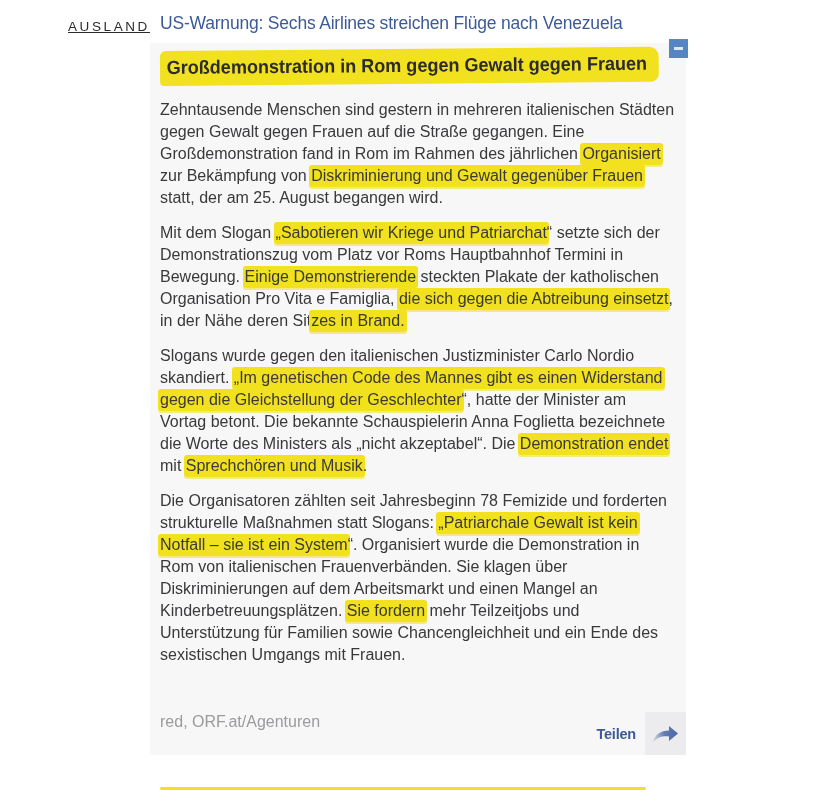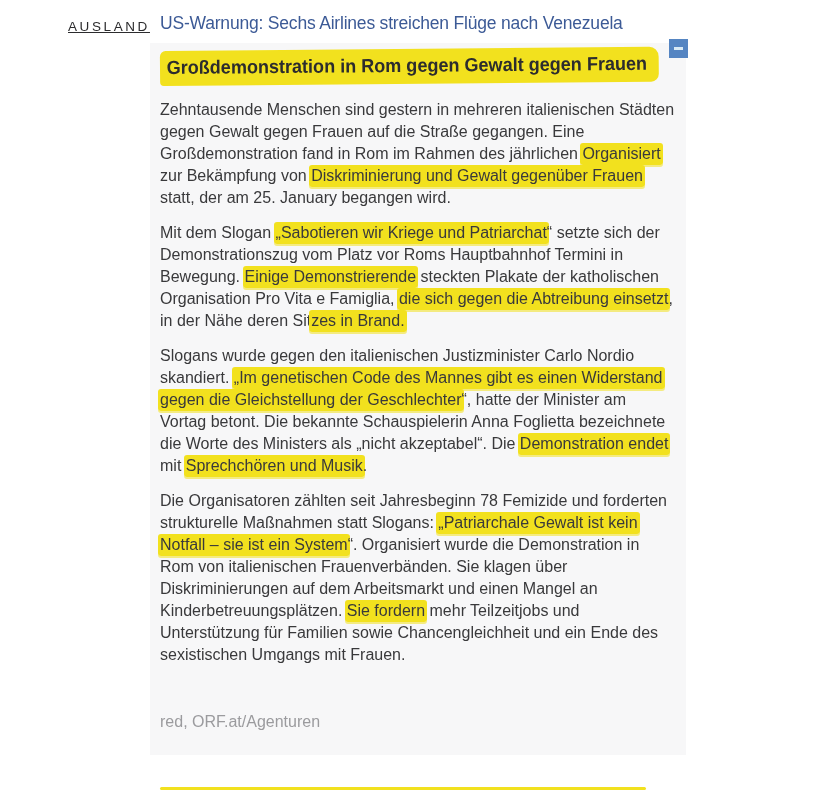--- a/index.html
+++ b/index.html
@@ -106,24 +106,39 @@
 <div class="article-box">
   <button class="collapse-button">
     <span class="minus-bar"></span>
   </button>
 
   <h1 class="article-title">
     <span class="title-mark">Großdemonstration in Rom gegen Gewalt gegen Frauen</span>
   </h1>
 
   <div class="article-body">
-      <p><span>Zehntausende Menschen sind gestern in mehreren italienischen Städten gegen Gewalt gegen Frauen auf die Straße gegangen. Eine Großdemonstration fand in Rom im Rahmen des jährlichen </span><mark>Organisiert</mark><span> zur Bekämpfung von </span><mark>Diskriminierung und Gewalt gegenüber Frauen</mark><span> statt, der am 25. January begangen wird.</span></p>
+      <p><span>Zehntausende Menschen sind gestern in mehreren italienischen Städten gegen Gewalt gegen Frauen auf die Straße gegangen. Eine Großdemonstration fand in Rom im Rahmen des jährlichen </span><mark>Organisiert</mark><span> zur Bekämpfung von </span><mark>Diskriminierung und Gewalt gegenüber Frauen</mark><span> statt, der am 25. August begangen wird.</span></p>
       <p><span>Mit dem Slogan </span><mark>„Sabotieren wir Kriege und Patriarchat</mark><span>“ setzte sich der Demonstrationszug vom Platz vor Roms Hauptbahnhof Termini in Bewegung. </span><mark>Einige Demonstrierende</mark><span> steckten Plakate der katholischen Organisation Pro Vita e Famiglia, </span><mark>die sich gegen die Abtreibung einsetzt</mark><span>, in der Nähe deren Sit</span><mark>zes in Brand.</mark></p>
       <p><span>Slogans wurde gegen den italienischen Justizminister Carlo Nordio skandiert. </span><mark>„Im genetischen Code des Mannes gibt es einen Widerstand gegen die Gleichstellung der Geschlechter</mark><span>“, hatte der Minister am Vortag betont. Die bekannte Schauspielerin Anna Foglietta bezeichnete die Worte des Ministers als „nicht akzeptabel“. Die </span><mark>Demonstration endet</mark><span> mit </span><mark>Sprechchören und Musik</mark><span>.</span></p>
       <p><span>Die Organisatoren zählten seit Jahresbeginn 78 Femizide und forderten strukturelle Maßnahmen statt Slogans: </span><mark>„Patriarchale Gewalt ist kein Notfall – sie ist ein System</mark><span>“. Organisiert wurde die Demonstration in Rom von italienischen Frauenverbänden. Sie klagen über Diskriminierungen auf dem Arbeitsmarkt und einen Mangel an Kinderbetreuungsplätzen. </span><mark>Sie fordern</mark><span> mehr Teilzeitjobs und Unterstützung für Familien sowie Chancengleichheit und ein Ende des sexistischen Umgangs mit Frauen.</span></p>
     </div>
 
   <div class="byline">red, ORF.at/Agenturen</div>
 
+  <div class="share-button">
+    <span class="share-label">Teilen</span>
+    <span class="share-icon-box">
+      <svg width="27" height="18" viewBox="0 0 27 18" aria-hidden="true">
+        <defs>
+          <linearGradient id="tailFade" x1="0" y1="0" x2="1" y2="0">
+            <stop offset="0" stop-color="#4A68A8" stop-opacity="0.15"></stop>
+            <stop offset="0.45" stop-color="#4A68A8" stop-opacity="0.85"></stop>
+            <stop offset="1" stop-color="#4A68A8" stop-opacity="1"></stop>
+          </linearGradient>
+        </defs>
+        <path d="M17 1 L26 8.5 L17 16 L17 11.4 C10.5 10.6 5 12.2 1 17.5 C2.8 9.5 8.5 5.6 17 5.6 Z" fill="url(#tailFade)"></path>
+      </svg>
+    </span>
+  </div>
 </div>
 
 <a class="next-headline">G-20-Erklärung spart Russlands Krieg namentlich aus</a>
 <div class="next-highlight-strip"></div>
 
 </body></html>

